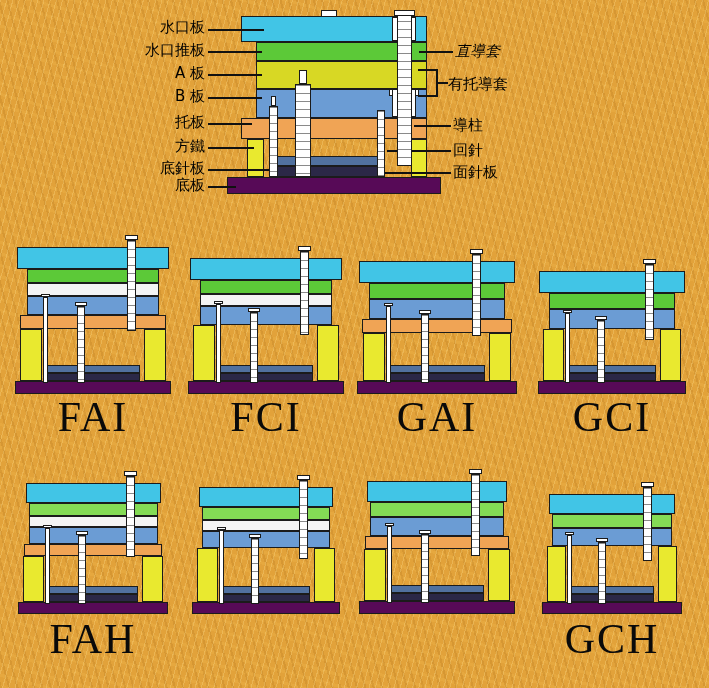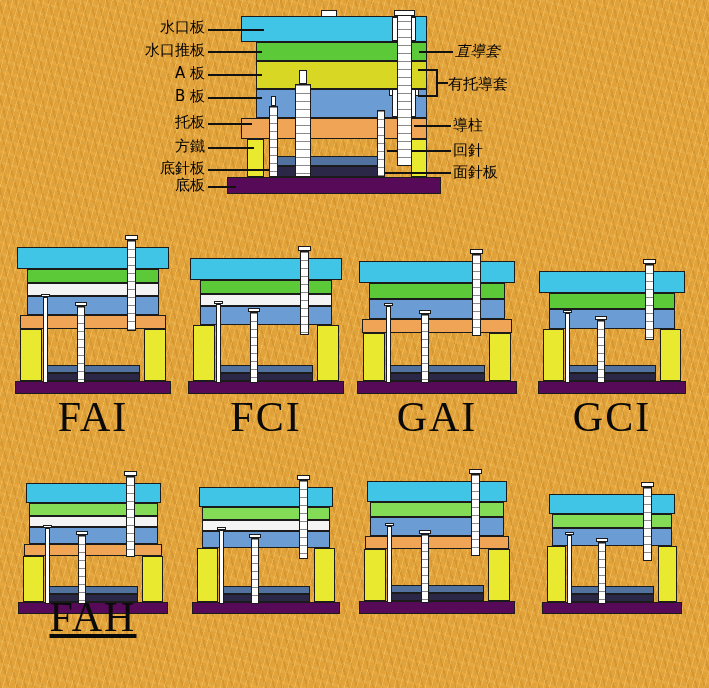--- a/index.html
+++ b/index.html
@@ -248,15 +248,16 @@
         <div style="position: absolute; box-sizing: border-box; border: 1px solid rgb(27, 27, 27); top: 108px; left: 0px; width: 100%; height: 12px; background: rgb(87, 10, 87);"></div>
         <div style="position: absolute; box-sizing: border-box; border: 1px solid rgb(27, 27, 27); top: -12px; left: calc(72% - 2px); width: 13px; height: 5px; background: rgb(255, 255, 255); z-index: 6;"></div>
         <div style="position: absolute; box-sizing: border-box; border: 1px solid rgb(27, 27, 27); top: -7px; left: 72%; width: 9px; height: 74.4px; background: repeating-linear-gradient(rgb(138, 138, 138) 0px, rgb(138, 138, 138) 1px, transparent 1px, transparent 8px) rgb(255, 255, 255); z-index: 5;"></div>
         <div style="position: absolute; box-sizing: border-box; border: 1px solid rgb(27, 27, 27); top: 44px; left: calc(40% - 2px); width: 12px; height: 4px; background: rgb(255, 255, 255); z-index: 6;"></div>
         <div style="position: absolute; box-sizing: border-box; border: 1px solid rgb(27, 27, 27); top: 48px; left: 40%; width: 8px; height: 62px; background: repeating-linear-gradient(rgb(138, 138, 138) 0px, rgb(138, 138, 138) 1px, transparent 1px, transparent 8px) rgb(255, 255, 255); z-index: 5;"></div>
         <div style="position: absolute; box-sizing: border-box; border: 1px solid rgb(27, 27, 27); top: 37.8px; left: calc(18% - 2px); width: 9px; height: 3px; background: rgb(255, 255, 255); z-index: 6;"></div>
         <div style="position: absolute; box-sizing: border-box; border: 1px solid rgb(27, 27, 27); top: 40.8px; left: 18%; width: 5px; height: 69.2px; background: rgb(255, 255, 255); z-index: 5;"></div>
       </div>
     </div>
 
-  <div class="mold-label" style="left:8px;top:594px;width:170px;text-decoration:underline;">FAH</div>
+  <div class="mold-label" style="left:8px;top:616px;width:170px;">FAH</div>
+  <div class="mold-label" style="left:524px;top:616px;width:176px;">GCH</div>
 
 </div>
 
 </body></html>

